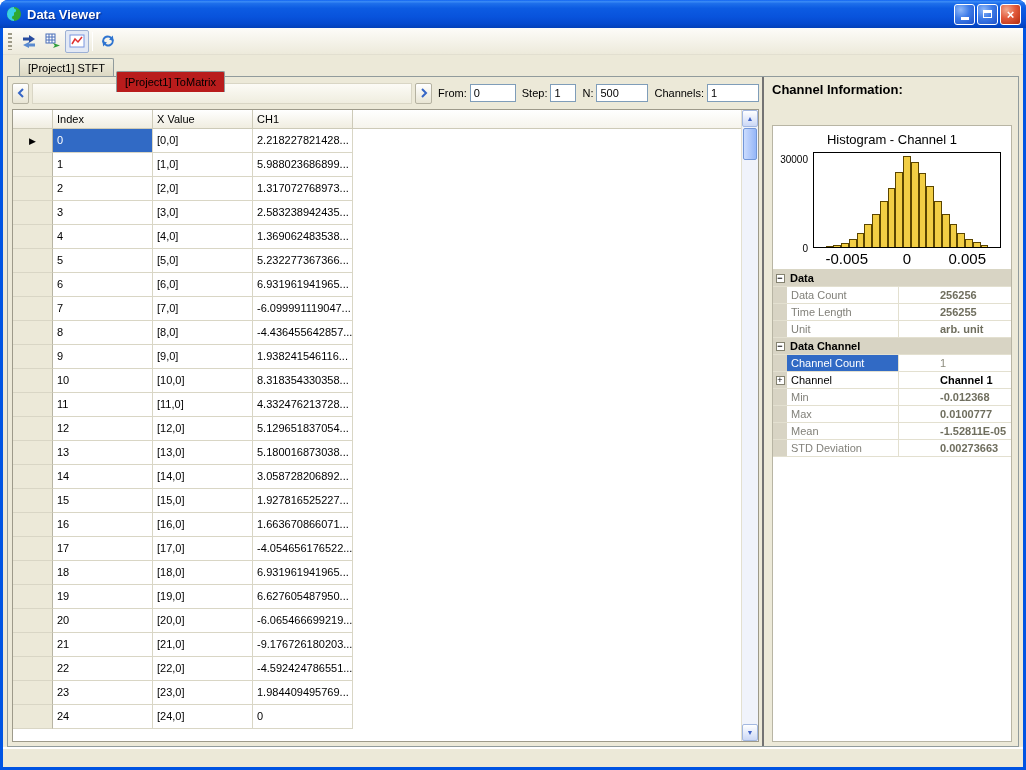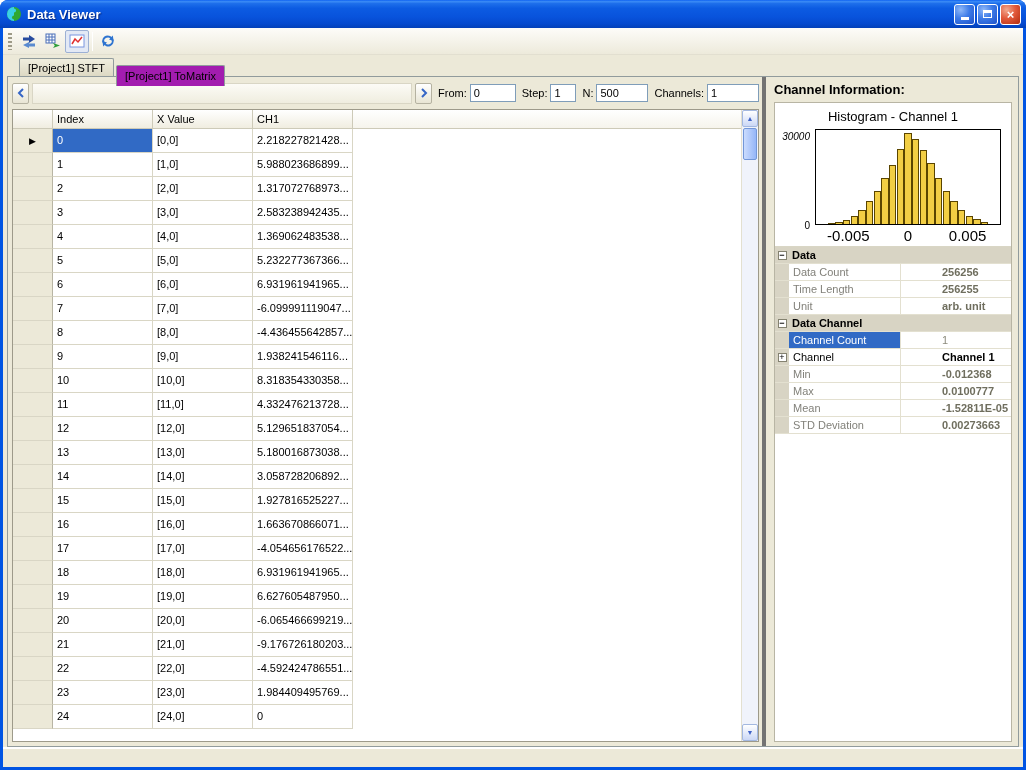--- a/index.html
+++ b/index.html
@@ -16,21 +16,21 @@
   .maxbox{width:9px;height:8px;border:1px solid #fff;border-top-width:3px;}
   .closex{font-weight:bold;font-size:13px;line-height:1;}
   .window-body{flex:1;margin:0 3px 3px;background:#ECE9D8;display:flex;flex-direction:column;min-height:0;}
   .toolbar{flex:0 0 27px;display:flex;align-items:center;padding:1px 2px;background:linear-gradient(#FDFCF9,#EDEADB);border-bottom:1px solid #E2DFD0;}
   .grip{width:4px;height:17px;margin:0 5px 0 3px;background:repeating-linear-gradient(180deg,#9D9A87 0 2px,transparent 2px 4px);}
   .tbtn{width:24px;height:23px;border:1px solid transparent;background:transparent;display:flex;align-items:center;justify-content:center;padding:0;cursor:pointer;}
   .tbtn.active{border:1px solid #9CB0D4;background:#E3E9F5;border-radius:2px;}
   .tsep{width:1px;height:19px;background:#C6C3B0;border-right:1px solid #fff;margin:0 3px;}
   .tabstrip{flex:0 0 21px;display:flex;align-items:flex-end;padding-left:16px;position:relative;z-index:2;}
   .tab{height:18px;padding:3px 8px 0;font-size:11px;background:linear-gradient(#F0EEDE,#DDD9C4);border:1px solid #919B9C;border-bottom:none;border-radius:2px 2px 0 0;margin-right:2px;color:#000;cursor:pointer;}
-  .tab.active{height:21px;padding-top:4px;background:#a21caf;position:relative;top:10px;z-index:3;}
+  .tab.active{height:21px;padding-top:4px;background:#b91c1c;position:relative;top:16px;z-index:3;}
   .panel{flex:1;margin:0 4px;border:1px solid #919B9C;background:#ECE9D8;min-height:0;display:flex;position:relative;z-index:1;}
   .left-col{flex:1;display:flex;flex-direction:column;min-width:0;padding:4px 3px 4px 4px;}
   .navrow{flex:0 0 24px;display:flex;align-items:center;gap:2px;margin-bottom:4px;}
   .navbtn{width:17px;height:21px;border:1px solid #B5B2A1;border-radius:2px;background:linear-gradient(#FFFFFF,#E8E5D4);display:flex;align-items:center;justify-content:center;padding:0;cursor:pointer;}
   .navtrack{flex:1;height:21px;background:linear-gradient(#FCFBF6,#EFEDDF);border:1px solid #D9D6C5;margin:0 1px;}
   .fld{display:flex;align-items:center;font-size:11px;margin-left:4px;gap:3px;white-space:nowrap;color:#000;}
   .fld input{height:18px;border:1px solid #7F9DB9;font:11px "Liberation Sans",sans-serif;padding:0 3px;background:#fff;}
   .w-from{width:46px}.w-step{width:26px}.w-n{width:52px}.w-ch{width:52px}
   .gridwrap{flex:1;position:relative;border:1px solid #9D9A8A;background:#fff;display:flex;flex-direction:column;min-height:0;overflow:hidden;justify-content:center;}
   .gridheader{flex:0 0 19px;display:flex;font-size:11px;}
@@ -42,21 +42,21 @@
   .grid-row{display:flex;height:24px;}
   .c-rowhead{width:40px;flex:0 0 40px;background:#ECE9D8;border-right:1px solid #B8B5A4;border-bottom:1px solid #D9D6C5;display:flex;align-items:center;justify-content:center;color:#000;}
   .rowarrow{font-size:9px;}
   .c{width:100px;flex:0 0 100px;border-right:1px solid #D9D6C5;border-bottom:1px solid #D9D6C5;padding:5px 2px 0 4px;white-space:nowrap;overflow:hidden;background:#fff;color:#000;}
   .c.sel{background:#316AC5;color:#fff;}
   .c-fill{flex:1;background:#fff;}
   .vscroll{position:absolute;top:0;right:0;bottom:0;width:17px;display:flex;flex-direction:column;background:#F0F3FB;border-left:1px solid #E3E0D0;}
   .sbtn{flex:0 0 17px;display:flex;align-items:center;justify-content:center;font-size:7px;color:#4064C8;background:linear-gradient(#FFFFFF,#CBD8F6);border:1px solid #A3B8E0;border-radius:2px;cursor:pointer;}
   .strack{flex:1;position:relative;}
   .sthumb{position:absolute;top:1px;left:1px;right:1px;height:32px;background:linear-gradient(90deg,#CBDCFD,#95B6F8);border:1px solid #7297D8;border-radius:2px;cursor:pointer;}
-  .infopanel{flex:0 0 256px;display:flex;flex-direction:column;padding:2px 6px 4px 8px;border-left:4px solid #737373;min-height:0;}
+  .infopanel{flex:0 0 256px;display:flex;flex-direction:column;padding:2px 6px 4px 8px;border-left:2px solid #737373;min-height:0;gap:23px;}
   .info-title{font-size:13px;font-weight:bold;padding:3px 0 5px;color:#000;}
   .info-box{flex:1;background:#fff;border:1px solid #B8B5A4;min-height:0;display:flex;flex-direction:column;overflow:hidden;}
   .hist{padding:6px 6px 2px;}
   .hist-title{text-align:center;font-size:13px;color:#000;margin-bottom:5px;}
   .hist-area{display:flex;}
   .ylabels{width:34px;flex:0 0 34px;position:relative;font-size:10px;color:#000;}
   .ylabels span{position:absolute;right:5px;transform:translateY(50%);}
   .plot{flex:1;height:96px;border:1px solid #000;position:relative;background:#fff;margin-right:4px;}
   .hbar{position:absolute;bottom:0;border:1px solid #5A4500;border-bottom:none;}
   .xlabels{height:13px;position:relative;margin:2px 4px 0 34px;font-size:15px;color:#000;}
@@ -370,21 +370,21 @@
       </div>
 
       <div class="infopanel">
         <div class="info-title">Channel Information:</div>
         <div class="info-box">
           <div class="hist">
             <div class="hist-title">Histogram - Channel 1</div>
             <div class="hist-area">
               <div class="ylabels">
                   <span style="bottom: 0%;">0</span>
-                  <span style="bottom: 92.3077%; font-style: italic;">30000</span>
+                  <span style="bottom: 92.3077%;">30000</span>
                 </div>
               <div class="plot">
                   <div class="hbar" style="left: 6.25%; width: 4.16667%; height: 0.769231%; background: rgb(242, 206, 68); border-color: rgb(90, 69, 0);"></div>
                   <div class="hbar" style="left: 10.4167%; width: 4.16667%; height: 1.84615%; background: rgb(242, 206, 68); border-color: rgb(90, 69, 0);"></div>
                   <div class="hbar" style="left: 14.5833%; width: 4.16667%; height: 4%; background: rgb(242, 206, 68); border-color: rgb(90, 69, 0);"></div>
                   <div class="hbar" style="left: 18.75%; width: 4.16667%; height: 8%; background: rgb(242, 206, 68); border-color: rgb(90, 69, 0);"></div>
                   <div class="hbar" style="left: 22.9167%; width: 4.16667%; height: 14.4615%; background: rgb(242, 206, 68); border-color: rgb(90, 69, 0);"></div>
                   <div class="hbar" style="left: 27.0833%; width: 4.16667%; height: 24%; background: rgb(242, 206, 68); border-color: rgb(90, 69, 0);"></div>
                   <div class="hbar" style="left: 31.25%; width: 4.16667%; height: 35.3846%; background: rgb(242, 206, 68); border-color: rgb(90, 69, 0);"></div>
                   <div class="hbar" style="left: 35.4167%; width: 4.16667%; height: 48.6154%; background: rgb(242, 206, 68); border-color: rgb(90, 69, 0);"></div>

